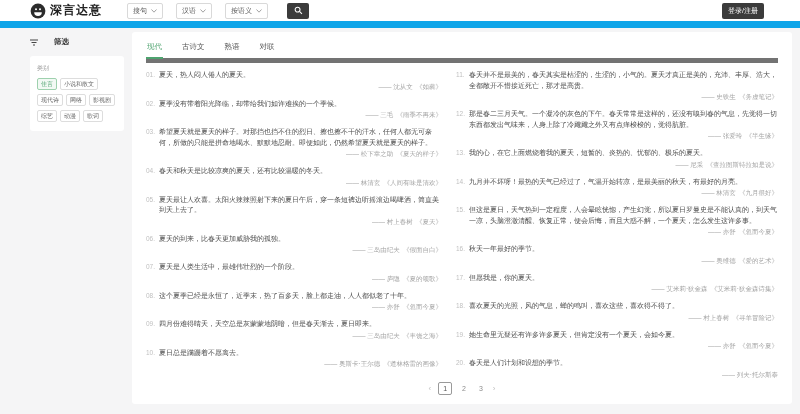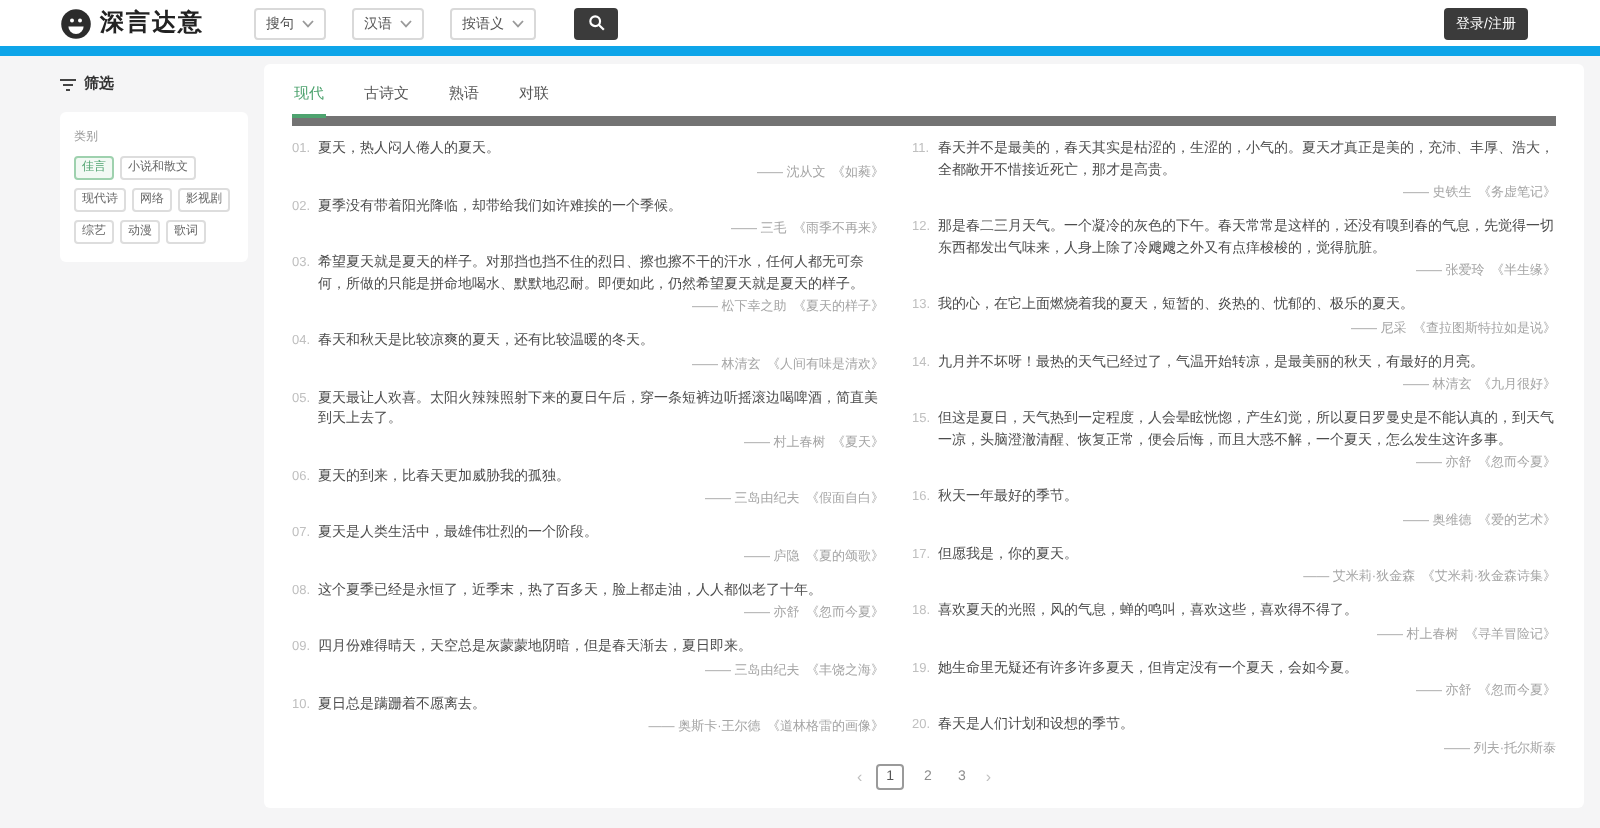--- a/index.html
+++ b/index.html
@@ -9,21 +9,21 @@
   *{box-sizing:border-box;}
   html,body{margin:0;padding:0;}
   body{
     width:800px;height:414px;overflow:hidden;
     background:#f5f5f6;
     font-family:"Liberation Sans","DejaVu Sans",sans-serif;
     -webkit-font-smoothing:antialiased;
   }
   
   .topbar{
-    height:28px;background:#fff;border-bottom:5px solid #0ea5e9;
+    height:28px;background:#fff;border-bottom:7px solid #0ea5e9;
     display:flex;align-items:center;
     padding:0 36px 0 30px;
   }
   .brand{display:flex;align-items:center;gap:4px;cursor:pointer;}
   .brand-text{
     font-family:"DejaVu Serif","Liberation Serif",serif;
     font-weight:bold;font-size:12px;color:#222;letter-spacing:1px;white-space:nowrap;
   }
   .controls{display:flex;align-items:center;margin-left:25px;}
   .dropdown{
@@ -42,21 +42,21 @@
     background:var(--dark-btn);display:flex;align-items:center;justify-content:center;
     cursor:pointer;padding:0;
   }
   .login-btn{
     margin-left:auto;height:16px;padding:0 6px;border:none;border-radius:2px;
     background:var(--dark-btn);color:#fff;font-size:7px;cursor:pointer;
     font-family:inherit;white-space:nowrap;
   }
   
   .side{position:absolute;left:30px;top:37px;width:94px;}
-  .filter-head{display:flex;align-items:center;gap:4px;font-size:7.5px;font-weight:bold;color:#333;margin-bottom:9px;}
+  .filter-head{display:flex;align-items:center;gap:16px;font-size:7.5px;font-weight:bold;color:#333;margin-bottom:9px;}
   .filter-card{background:#fff;border-radius:3px;padding:8px 7px 9px;width:94px;}
   .group-label{font-size:6px;color:#999;margin-bottom:5px;}
   .tags{display:flex;flex-wrap:wrap;gap:4px 3px;}
   .tag{
     font-size:6px;color:#666;border:1px solid #ddd;border-radius:2px;
     padding:2px 3px;background:#fff;cursor:pointer;white-space:nowrap;line-height:1;
   }
   .tag.sel{color:var(--accent);border-color:#9ed1ae;background:#f2f9f4;}
   
   .card{

